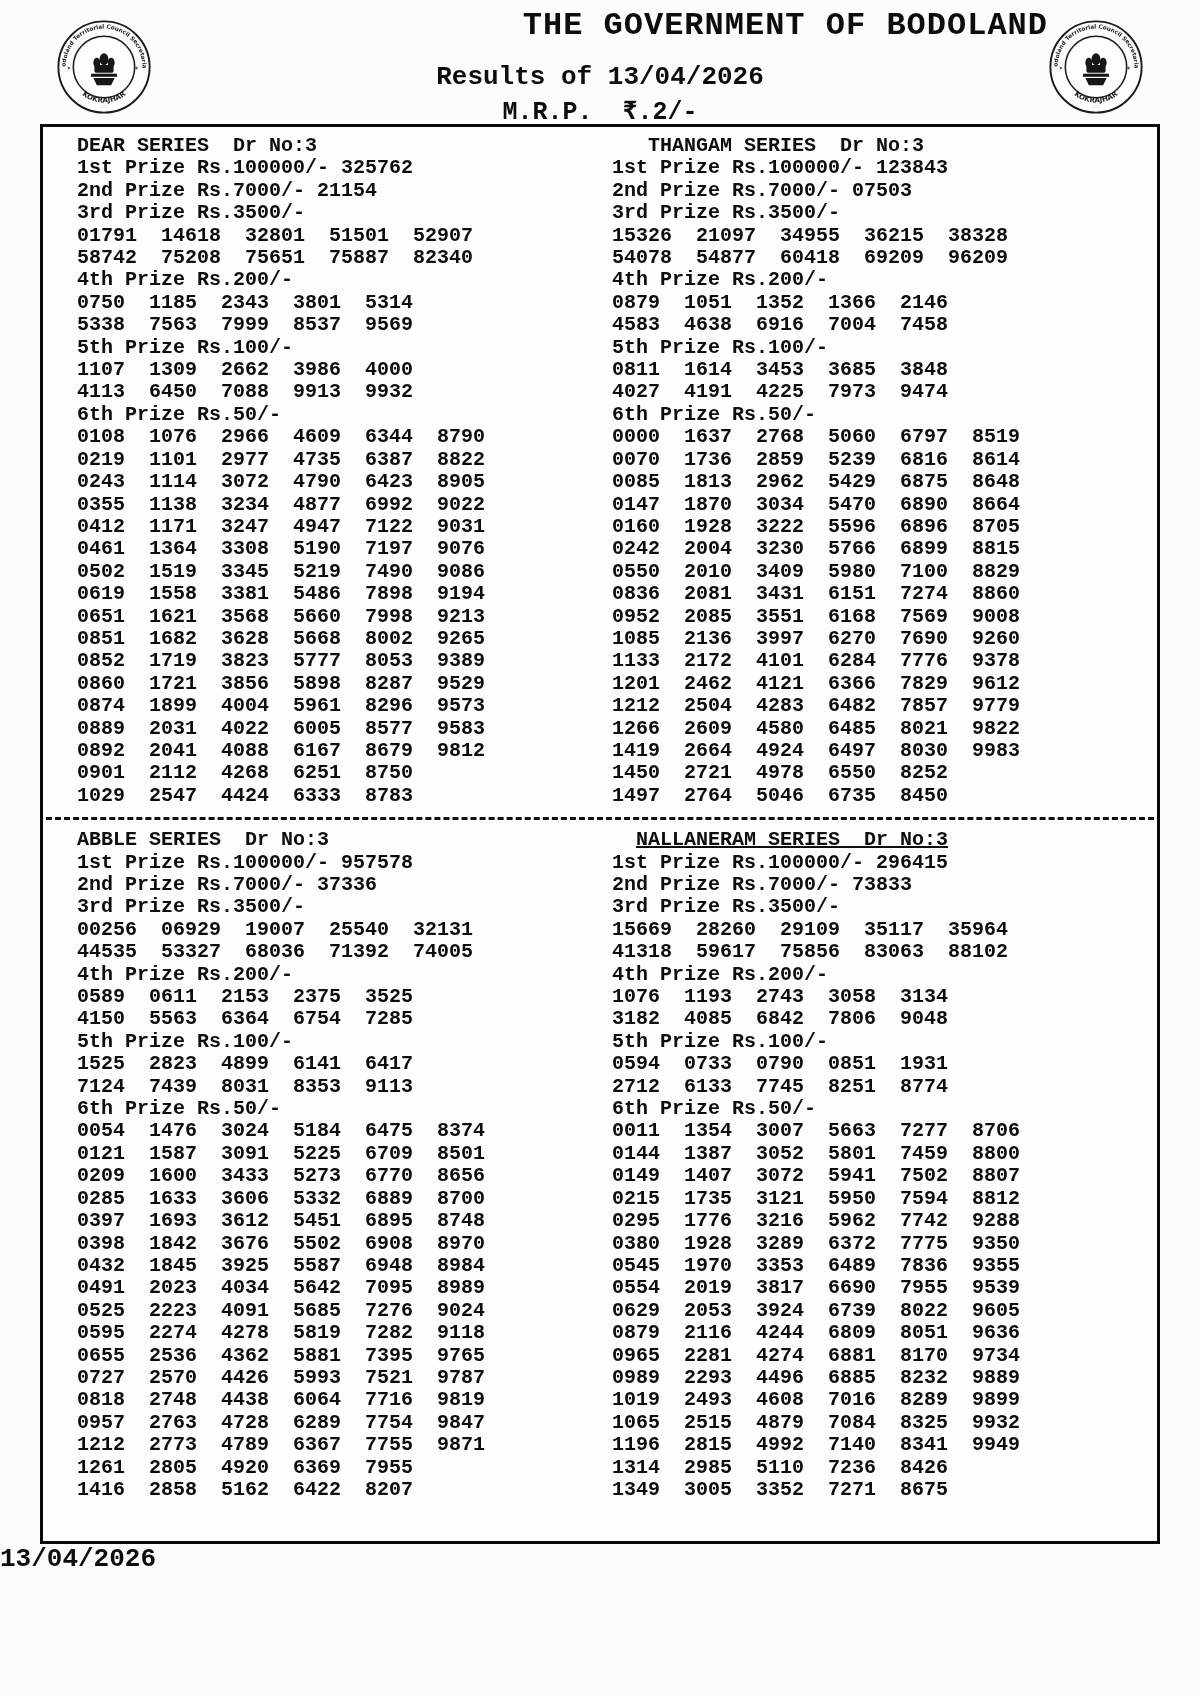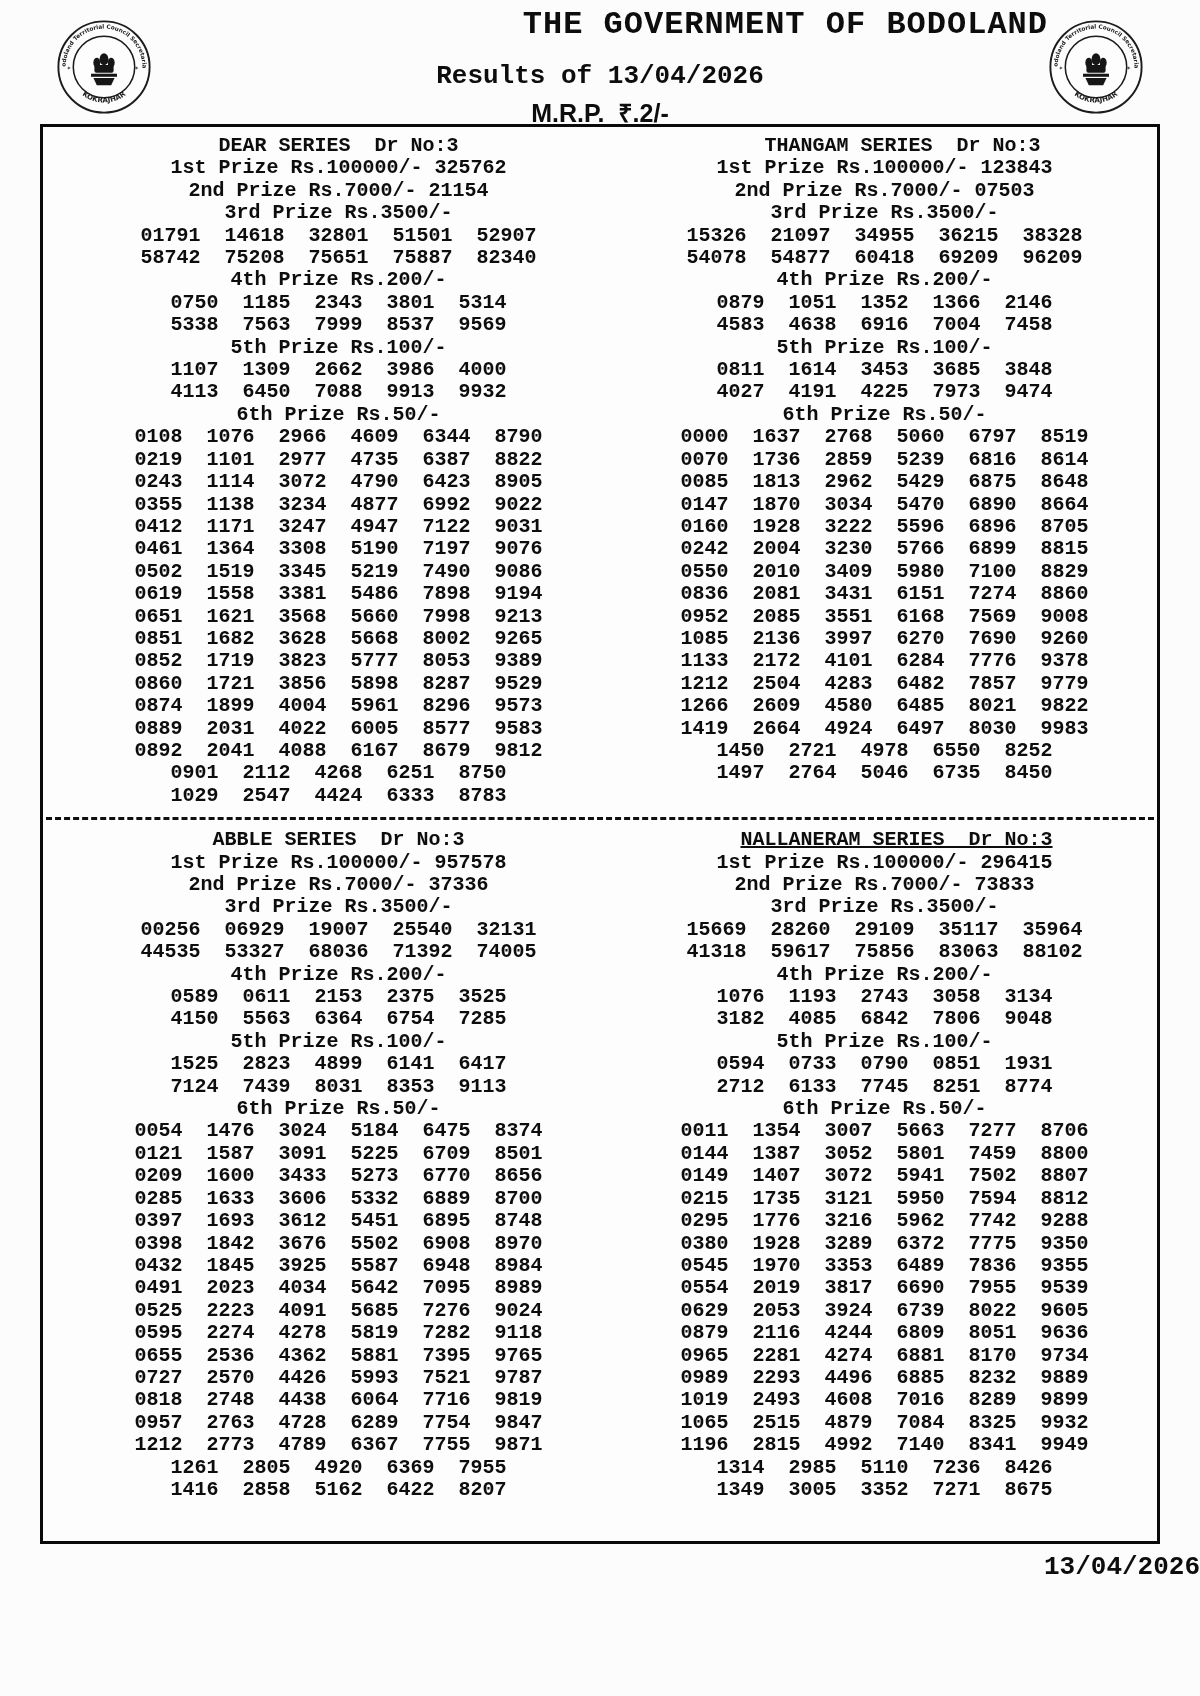--- a/index.html
+++ b/index.html
@@ -13,37 +13,37 @@
     padding:16px 56px 0 56px;height:118px;box-sizing:border-box;
   }
   .seal{width:96px;height:96px;flex:0 0 96px;}
   .titles{flex:1;text-align:center;}
   .page-title{
     font-size:32px;font-weight:bold;margin:0;letter-spacing:1px;
     font-family:"Liberation Mono","DejaVu Sans Mono",monospace;white-space:pre;text-align:right;
   }
   .results-line{font-size:26px;font-weight:bold;margin-top:18px;white-space:pre;}
   .mrp-line{font-size:25px;font-weight:bold;margin-top:4px;white-space:pre;
-    font-family:Liberation Sans, sans-serif;}
+    font-family:Liberation Mono, monospace;}
   .results-box{
     margin:6px 40px 0 40px;border:3px solid #0a0a0a;
-    padding:8px 0 40px 0;background:#fdfdfd;text-align:center;
+    padding:8px 0 40px 0;background:#fdfdfd;
   }
   .half{display:flex;}
   .col{width:50%;box-sizing:border-box;}
   .col.left{padding-left:34px;}
   .col.right{padding-left:12px;}
   .line{
     white-space:pre;font-size:20px;font-weight:bold;line-height:22.4px;
     font-family:"Liberation Mono","DejaVu Sans Mono",monospace;
   }
   .dashed-divider{
     border-top:3px dashed #0f0f0f;height:0;margin:10px 3px 9px 3px;
   }
-  .page-footer{text-align:right;margin-top:8px;padding-left:8px;}
+  .page-footer{text-align:left;margin-top:0;}
   .footer-date{font-size:26px;font-weight:bold;white-space:pre;display:inline-block;}
 </style>
 </head>
 <body>
 
 <header class="page-header">
   <div class="seal" id="seal-left"><svg viewBox="0 0 100 100" width="96" height="96">
     <defs>
       <path id="sl-top" d="M 10,50 A 40,40 0 0 1 90,50"></path>
       <path id="sl-bot" d="M 13,50 A 37,37 0 0 0 87,50"></path>
@@ -150,20 +150,21 @@
         <div class="line">0070  1736  2859  5239  6816  8614</div>
         <div class="line">0085  1813  2962  5429  6875  8648</div>
         <div class="line">0147  1870  3034  5470  6890  8664</div>
         <div class="line">0160  1928  3222  5596  6896  8705</div>
         <div class="line">0242  2004  3230  5766  6899  8815</div>
         <div class="line">0550  2010  3409  5980  7100  8829</div>
         <div class="line">0836  2081  3431  6151  7274  8860</div>
         <div class="line">0952  2085  3551  6168  7569  9008</div>
         <div class="line">1085  2136  3997  6270  7690  9260</div>
         <div class="line">1133  2172  4101  6284  7776  9378</div>
+        <div class="line">1201  2462  4121  6366  7829  9612</div>
         <div class="line">1212  2504  4283  6482  7857  9779</div>
         <div class="line">1266  2609  4580  6485  8021  9822</div>
         <div class="line">1419  2664  4924  6497  8030  9983</div>
         <div class="line">1450  2721  4978  6550  8252</div>
         <div class="line">1497  2764  5046  6735  8450</div>
       </div>
     </div>
   <div class="dashed-divider"></div>
   <div class="half" id="bottom-half">
       <div class="col left">

